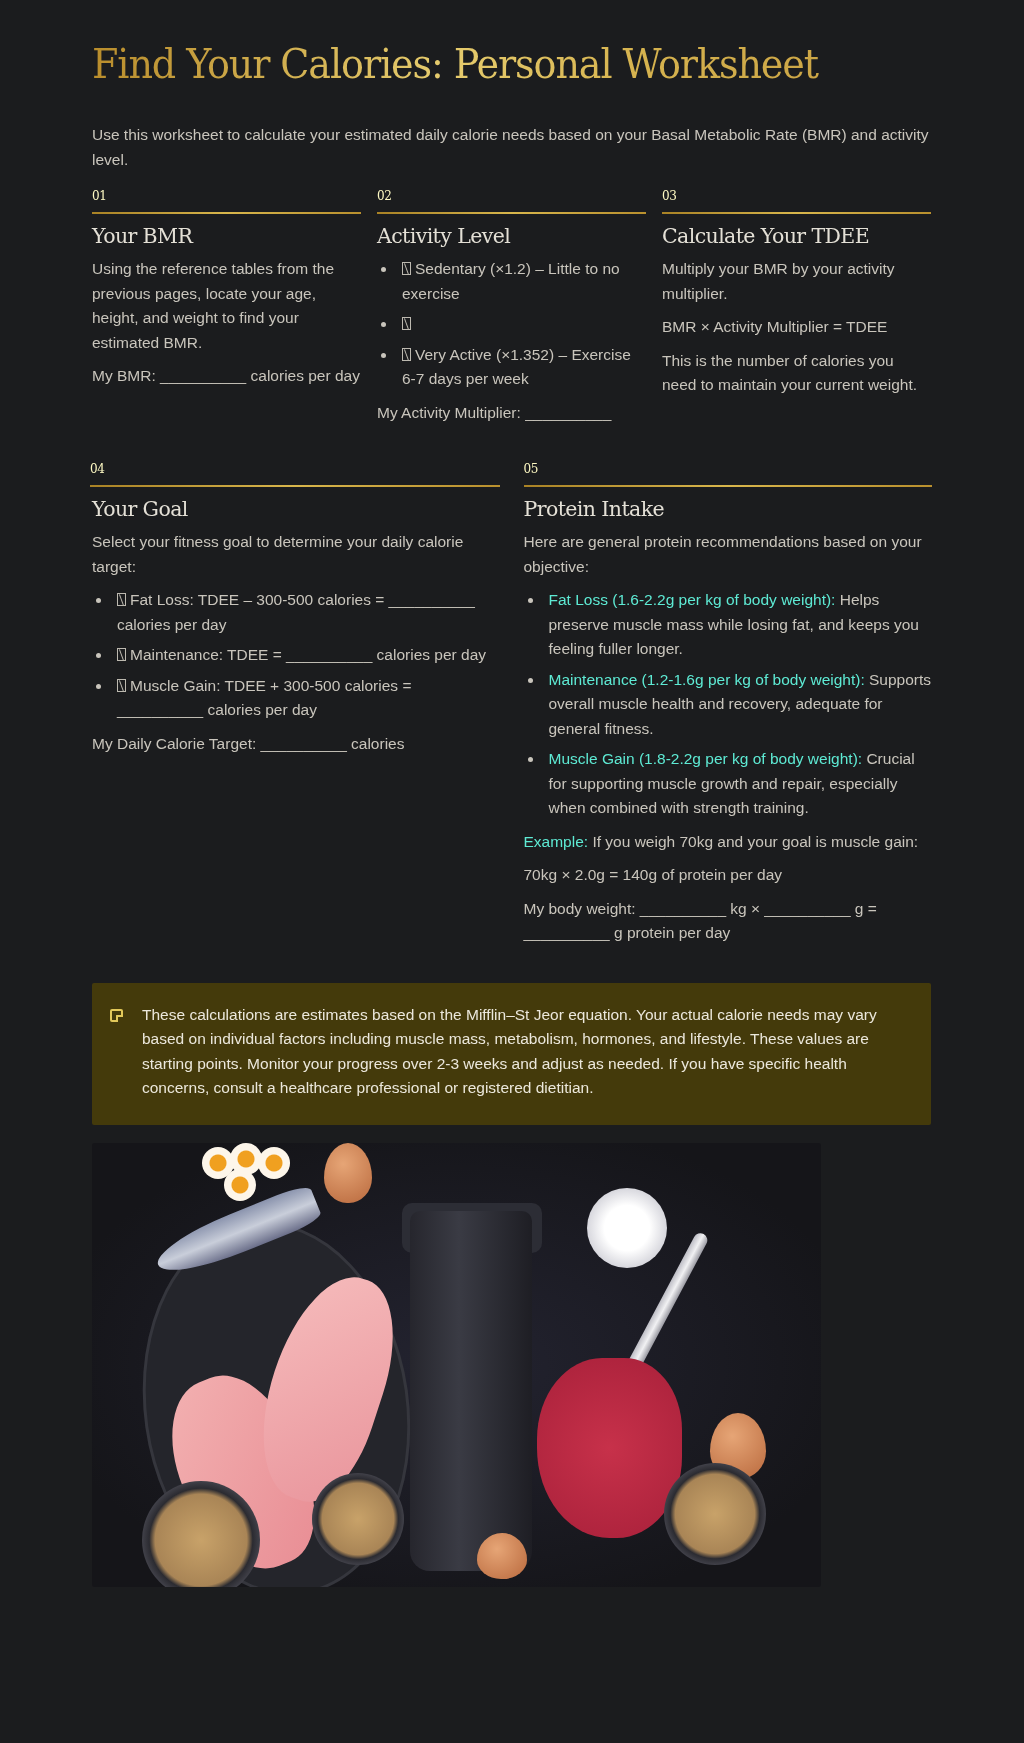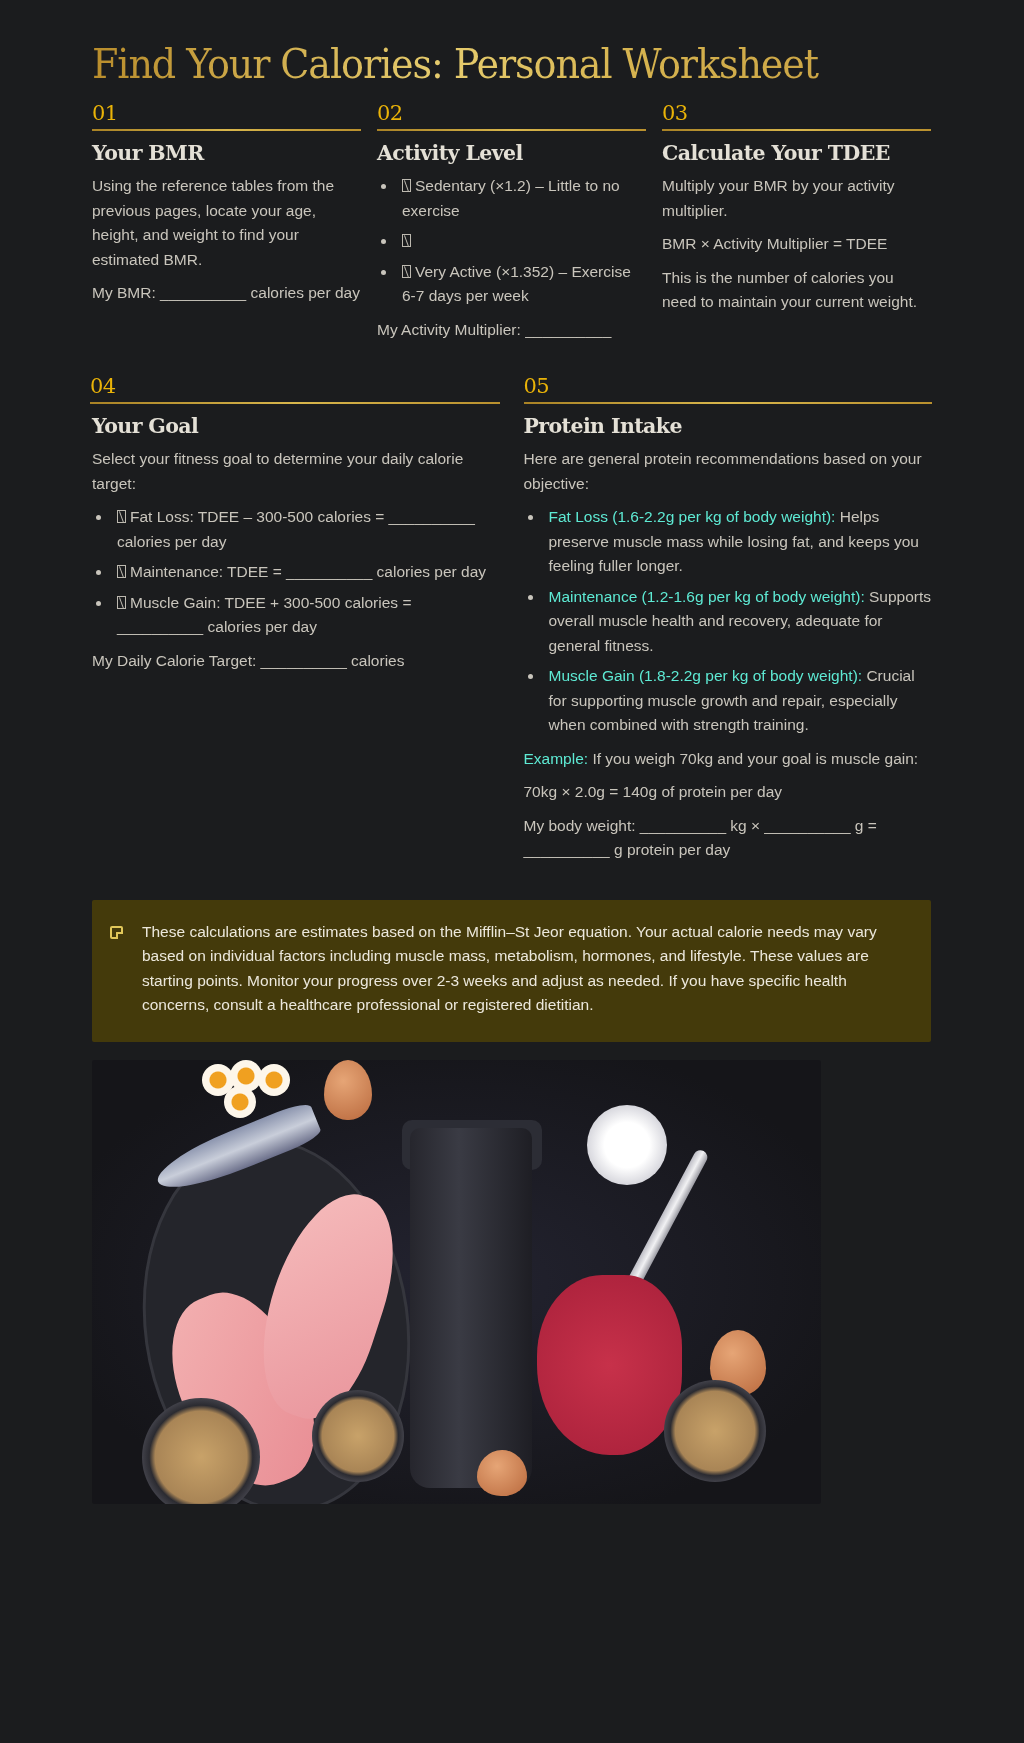--- a/index.html
+++ b/index.html
@@ -29,30 +29,30 @@
 
   .row { display: flex; margin-top: 13px; }
   .row1 .col { width: 269px; margin-right: 16px; }
   .row1 .col:last-child { margin-right: 0; }
   .row2 { margin-top: 24px; }
   .row2 .col.c4 { width: 413px; margin-left: -2px; margin-right: 24px; }
   .row2 .col.c5 { width: 412px; }
 
   .num {
     font-family: "DejaVu Serif", "Liberation Serif", serif;
-    font-size: 21px; color: #eab308; letter-spacing: -0.5px;
+    font-size: 12px; color: #fef9c3; letter-spacing: -0.5px;
     height: 22px; line-height: 22px;
   }
   .rule {
     height: 2px; margin-top: 5px;
     background: linear-gradient(90deg, #a98225, #d8b64c 50%, #b9902e);
   }
   .sec-title {
     font-family: "DejaVu Serif", "Liberation Serif", serif;
-    font-size: 20.5px; color: #e4e0d6; font-weight: bold;
+    font-size: 20.5px; color: #e4e0d6; font-weight: normal;
     margin-top: 9px; line-height: 26px; letter-spacing: -0.6px;
   }
   .c4 .sec-title, .c4 .body-wrap { padding-left: 2px; }
   .body-wrap { margin-top: 8px; }
   p { line-height: 24.5px; margin-bottom: 9px; color: #c9c5bc; }
   ul { list-style: none; margin: 0 0 9px 0; }
   li { position: relative; padding-left: 25px; line-height: 24.5px; margin-bottom: 6px; color: #c9c5bc; }
   li::before {
     content: ""; position: absolute; left: 4px; top: 10px;
     width: 5px; height: 5px; border-radius: 50%; background: #c9c5bc;
@@ -110,20 +110,21 @@
   .bowl { position: absolute; border-radius: 50%; background: radial-gradient(circle, #c8a269 0%, #a98556 55%, #2b2b31 62%, #3f3f47 70%); }
   .eggs-halved { position: absolute; left: 110px; top: 0px; width: 90px; height: 50px; }
   .eggs-halved span { position: absolute; width: 32px; height: 32px; border-radius: 50%; background: radial-gradient(circle, #f0a020 35%, #fdf6ea 40%); }
 </style>
 </head>
 <body>
 
 <div class="page">
 
   <h1 class="title">Find Your Calories: Personal Worksheet</h1>
+  <p class="intro">Use this worksheet to calculate your estimated daily calorie needs based on your Basal Metabolic Rate (BMR) and activity level.</p>
 
   <div class="row row1">
 
     <div class="col">
       <div class="num">01</div>
       <div class="rule"></div>
       <h2 class="sec-title">Your BMR</h2>
       <div class="body-wrap">
         <p>Using the reference tables from the previous pages, locate your age, height, and weight to find your estimated BMR.</p>
         <p>My BMR: __________ calories per day</p>

